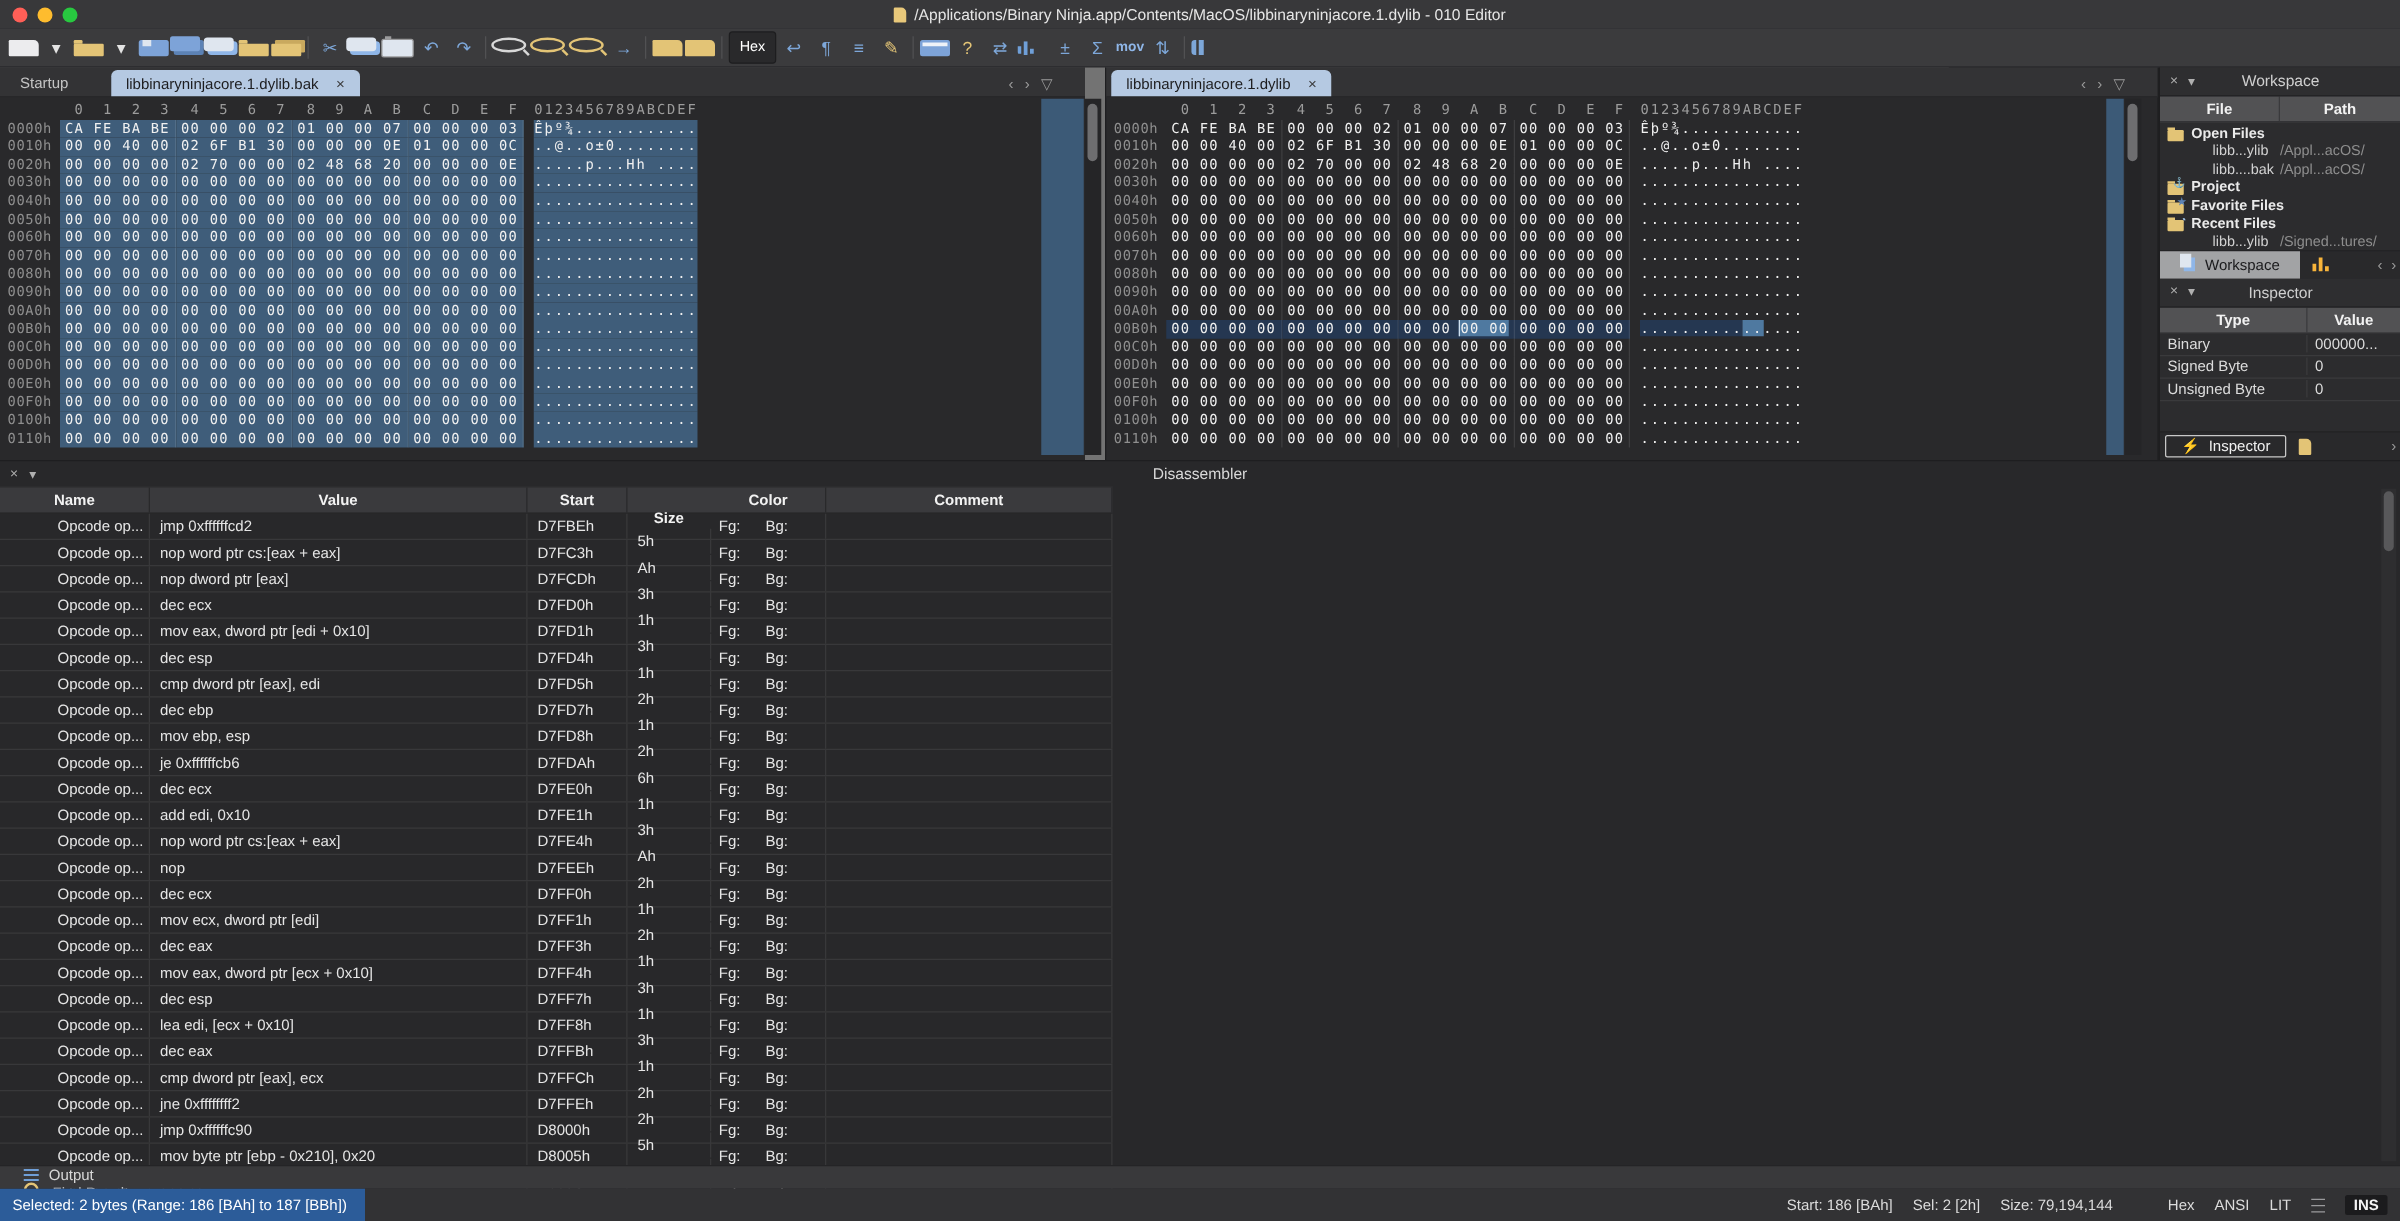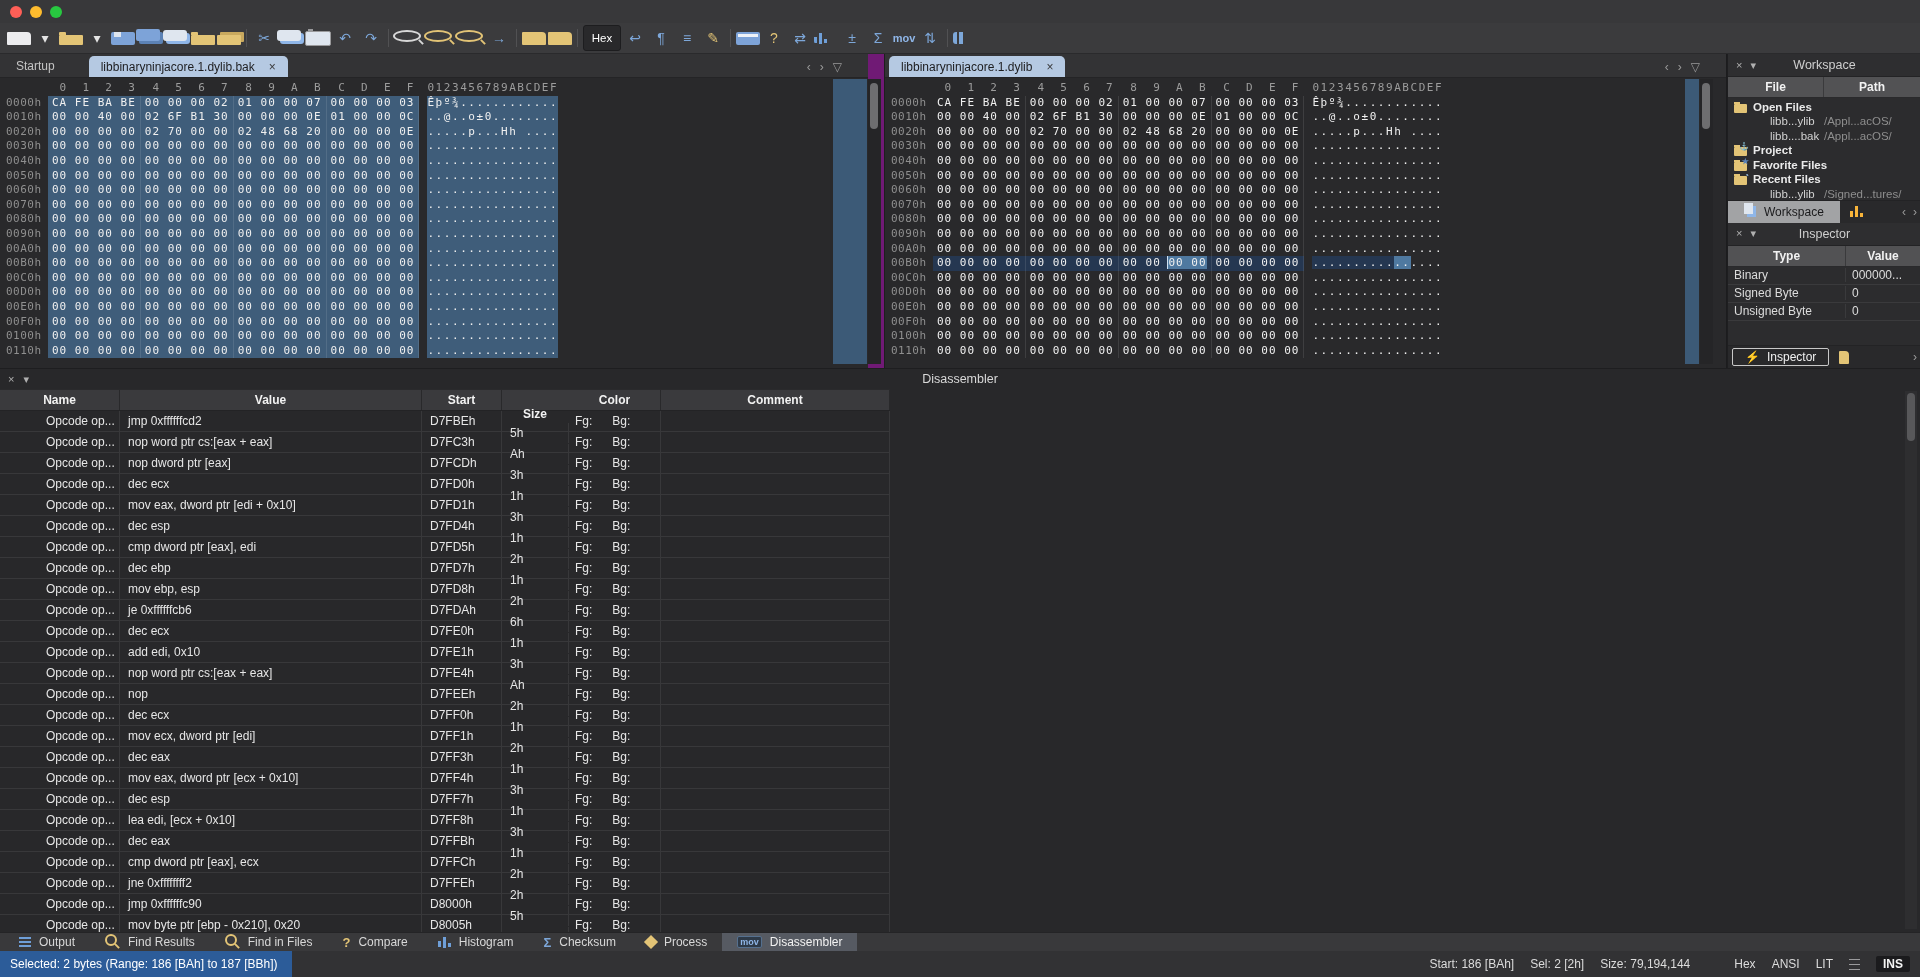--- a/index.html
+++ b/index.html
@@ -44,21 +44,21 @@
   .i-calc::before{content:"";position:absolute;left:2px;top:2px;right:2px;height:3px;background:#eef2f8;}
   .i-bars{width:13px;height:11px;background:
      linear-gradient(#6f9fd8,#6f9fd8) 0 100%/3px 55% no-repeat,
      linear-gradient(#6f9fd8,#6f9fd8) 5px 100%/3px 100% no-repeat,
      linear-gradient(#6f9fd8,#6f9fd8) 10px 100%/3px 40% no-repeat;}
   .i-pause{width:10px;height:12px;background:
      linear-gradient(#7da7d9,#7da7d9) 0 0/4px 100% no-repeat,
      linear-gradient(#7da7d9,#7da7d9) 6px 0/4px 100% no-repeat;}
   .i-diam{width:10px;height:10px;background:#e3c476;transform:rotate(45deg);}
   
-  .main{left:0;top:54px;width:1559px;height:314px;background:#701a75;}
+  .main{left:0;top:54px;width:1559px;height:314px;background:#737373;}
   .pane{position:absolute;top:0;height:314px;background:#29292b;}
   .pane-left{left:0;width:868px;}
   .pane-right{left:884px;width:841px;border-left:1px solid #1e1e20;}
   .tabbar{height:23px;background:#333335;border-bottom:1px solid #242426;display:flex;align-items:flex-end;position:relative;}
   .tab-plain{color:#c4c4c4;padding:0 16px 4px 16px;}
   .tab-active{background:#b5c9e2;color:#1d1d1f;border-radius:5px 5px 0 0;height:21px;display:flex;align-items:center;padding:0 12px;margin-left:18px;gap:14px;}
   .tab-close{color:#3a3a3c;font-size:12px;}
   .tabnav{position:absolute;right:26px;bottom:3px;color:#9a9a9a;display:flex;gap:9px;font-size:12px;}
   .hexbody{position:relative;font-family:"DejaVu Sans Mono",monospace;font-size:11px;color:#f0f0f0;padding-top:3px;}
   .hexrow{display:flex;height:14.6px;line-height:14.6px;align-items:center;}
@@ -116,21 +116,21 @@
   .dt-row div{height:100%;display:flex;align-items:center;border-right:1px solid #38383a;box-sizing:border-box;}
   .c-name{width:120px;padding-left:46px;}
   .c-val{width:302px;padding-left:8px;}
   .c-start{width:80px;padding-left:8px;}
   .c-size{width:67px;padding-left:8px;margin-top:24px;}
   .c-color{width:92px;padding-left:6px;gap:20px;}
   .c-com{width:229px;}
   .bp-scroll{position:absolute;right:3px;top:22px;bottom:4px;width:12px;background:#2e2e30;}
   .bp-scroll .thumb{position:absolute;left:2px;top:2px;width:8px;height:48px;border-radius:4px;background:#58585a;}
   
-  .tooltabs{left:0;top:932px;width:1920px;height:19px;background:#39393b;border-top:1px solid #242426;display:flex;align-items:stretch;padding-left:4px;box-sizing:border-box;}
+  .tooltabs{left:0;top:932px;width:1920px;height:19px;background:#39393b;border-top:1px solid #242426;display:flex;align-items:stretch;padding-left:4px;box-sizing:border-box;flex-direction:column;}
   .ttab{display:flex;align-items:center;gap:8px;padding:0 15px;color:#d8d8d8;font-size:12px;}
   .ttab.sel{background:#565a62;color:#f2f2f2;}
   .ic-output{width:12px;height:10px;background:repeating-linear-gradient(#6f9fd8 0 2px,transparent 2px 4px);}
   .ic-qmark{color:#e3c476;font-weight:bold;font-size:13px;}
   .ic-sigma{color:#7da7d9;font-weight:bold;font-size:13px;}
   .ic-mov{color:#8fb6e8;font-weight:bold;font-size:9px;border:1px solid #55708f;border-radius:2px;padding:0 2px;background:#2e3a48;}
   
   .status{left:0;top:951px;width:1920px;height:26px;background:#323234;display:flex;align-items:center;}
   .sel-banner{height:100%;display:flex;align-items:center;background:#2c5c99;color:#fff;padding:0 14px 0 10px;}
   .status-right{margin-left:auto;display:flex;align-items:center;gap:16px;color:#dcdcdc;padding-right:10px;}
@@ -142,20 +142,23 @@
 </style>
 </head>
 <body>
 
 <div class="abs titlebar">
   <div class="lights">
     <span class="light lr"></span>
     <span class="light ly"></span>
     <span class="light lg"></span>
   </div>
+  <div class="title-center">
+    <span class="doc-ic"></span><span>/Applications/Binary Ninja.app/Contents/MacOS/libbinaryninjacore.1.dylib - 010 Editor</span>
+  </div>
 </div>
 
 <div class="abs toolbar">
 
     <span class="tool i-page">
       <span class="g"></span>
       <span class="l"></span>
     </span>
 
     <span class="tool wht">

